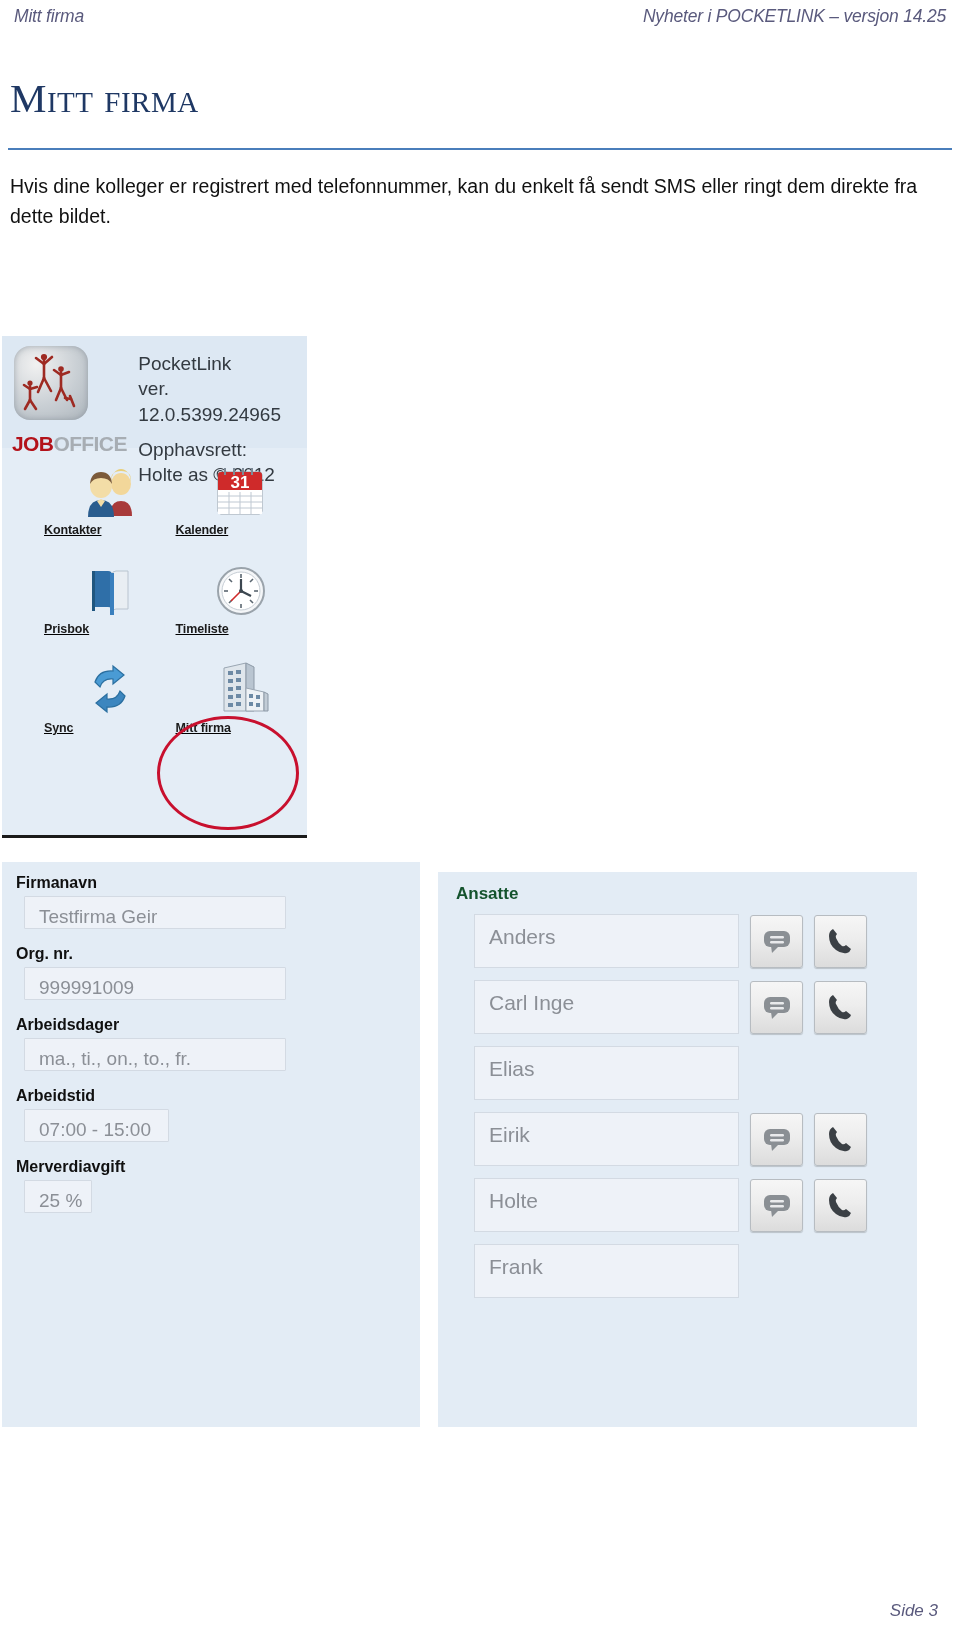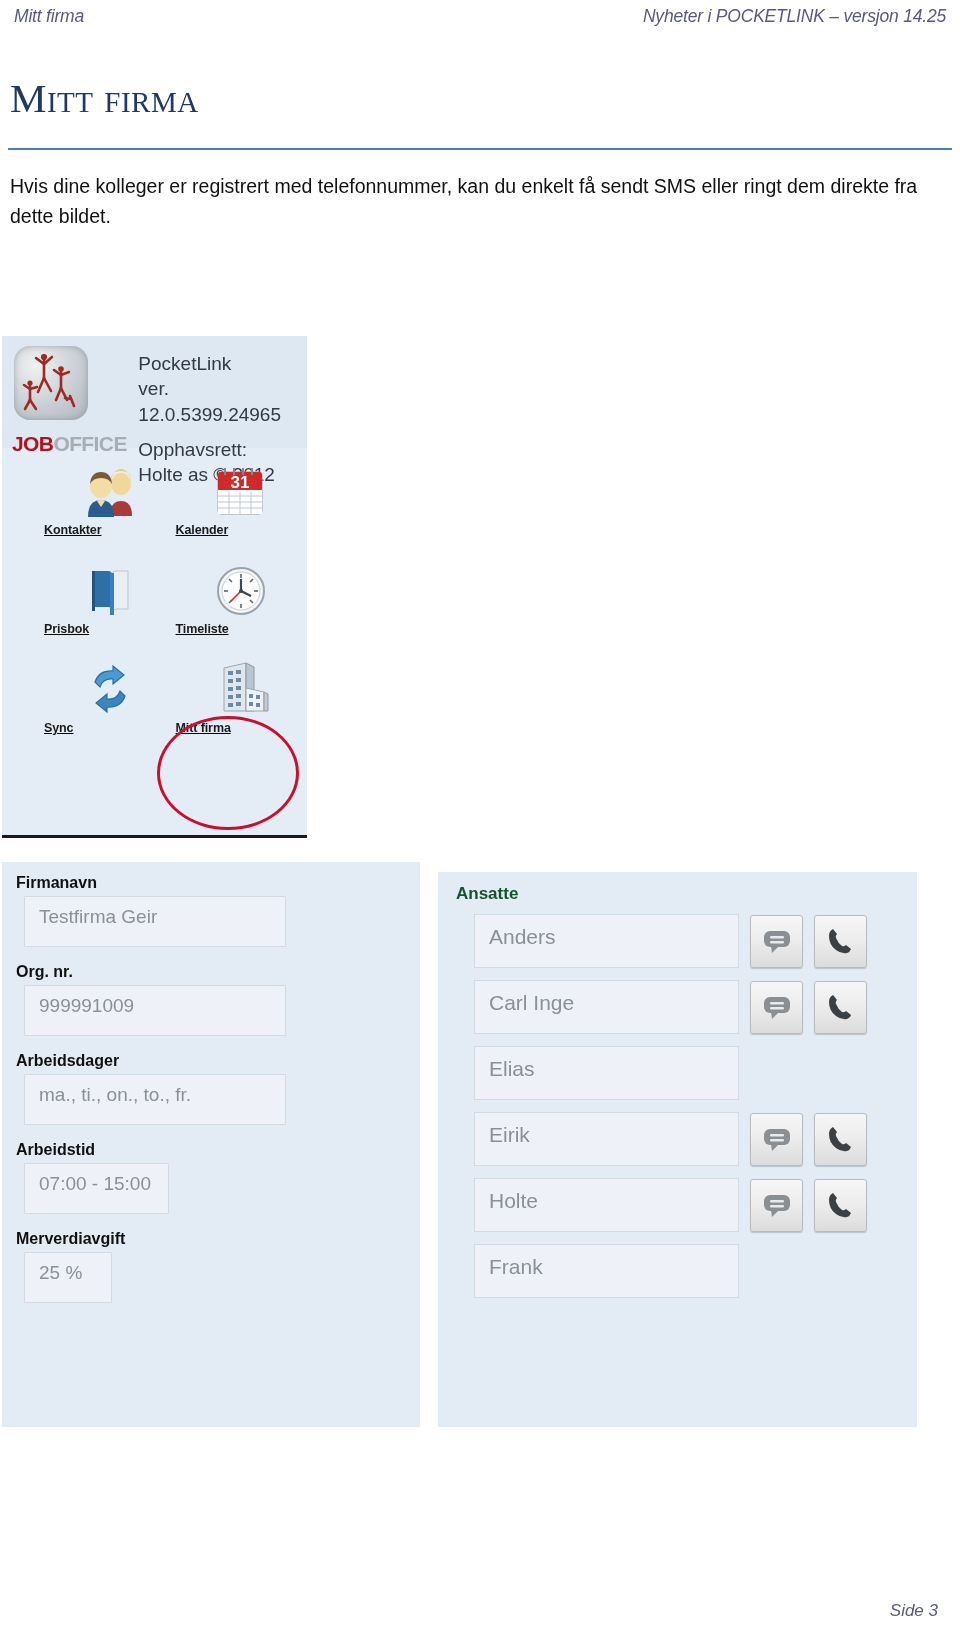--- a/index.html
+++ b/index.html
@@ -195,27 +195,27 @@
     color: #101010;
     margin: 0 0 4px 2px;
   }
   .field-label.first { margin-top: 2px; }
   .field-box {
     background: #eef2f8;
     border: 1px solid #d3dae3;
     border-radius: 1px;
     color: #8b8f96;
     font-size: 19px;
-    padding: 9px 0 18px 14px;
+    padding: 9px 0 0 14px;
     box-sizing: border-box;
     margin: 0 0 16px 10px;
   }
   .fb-wide { width: 262px; }
   .fb-mid  { width: 145px; }
-  .fb-small{ width:  88px; }
+  .fb-small{ width:  68px; }
 
   .panel-title {
     font-size: 17px;
     font-weight: bold;
     color: #14532d;
     margin: 0 0 10px 0;
   }
 
   .emp-row {
     display: flex;

